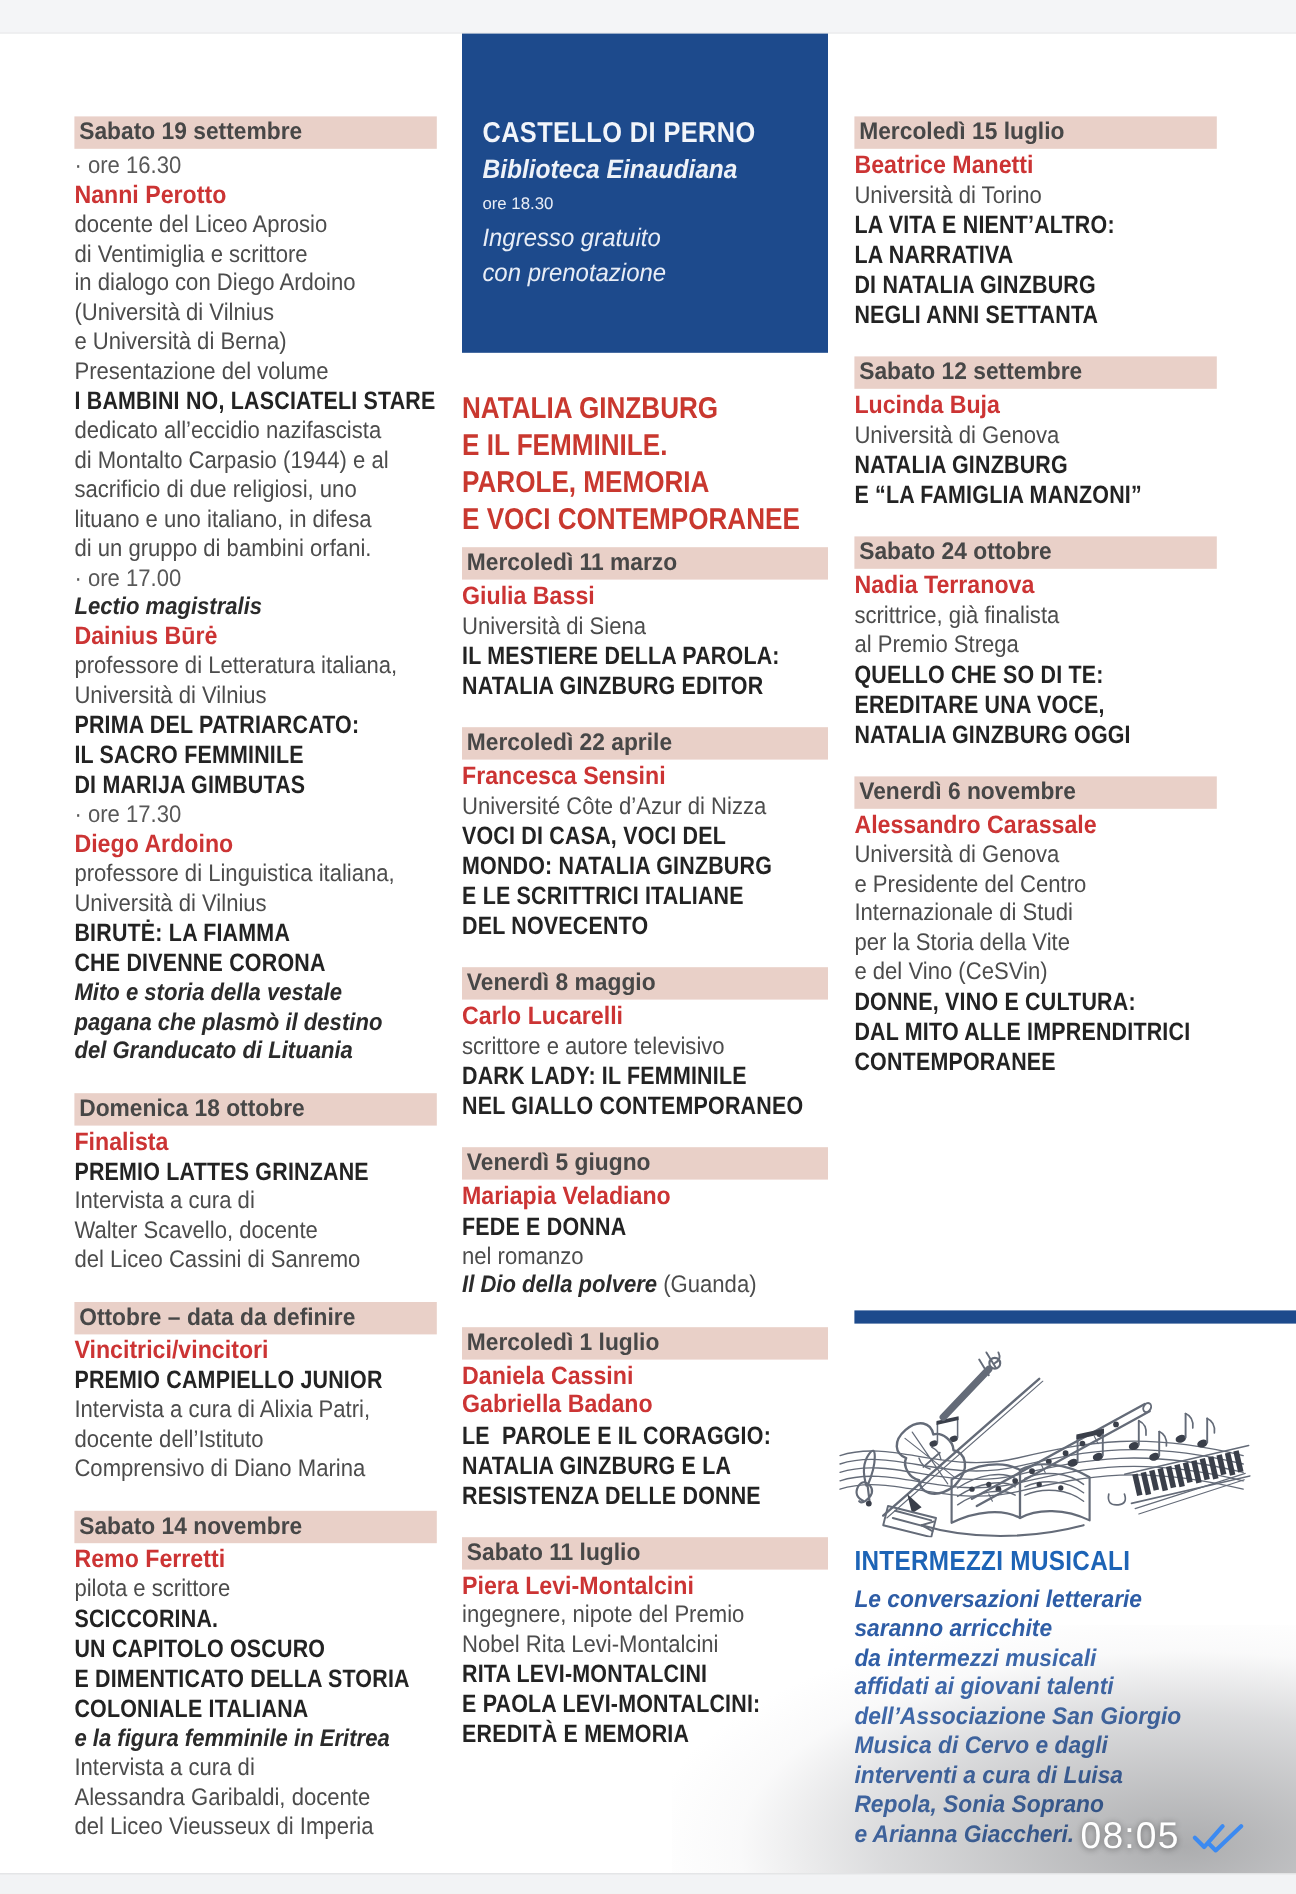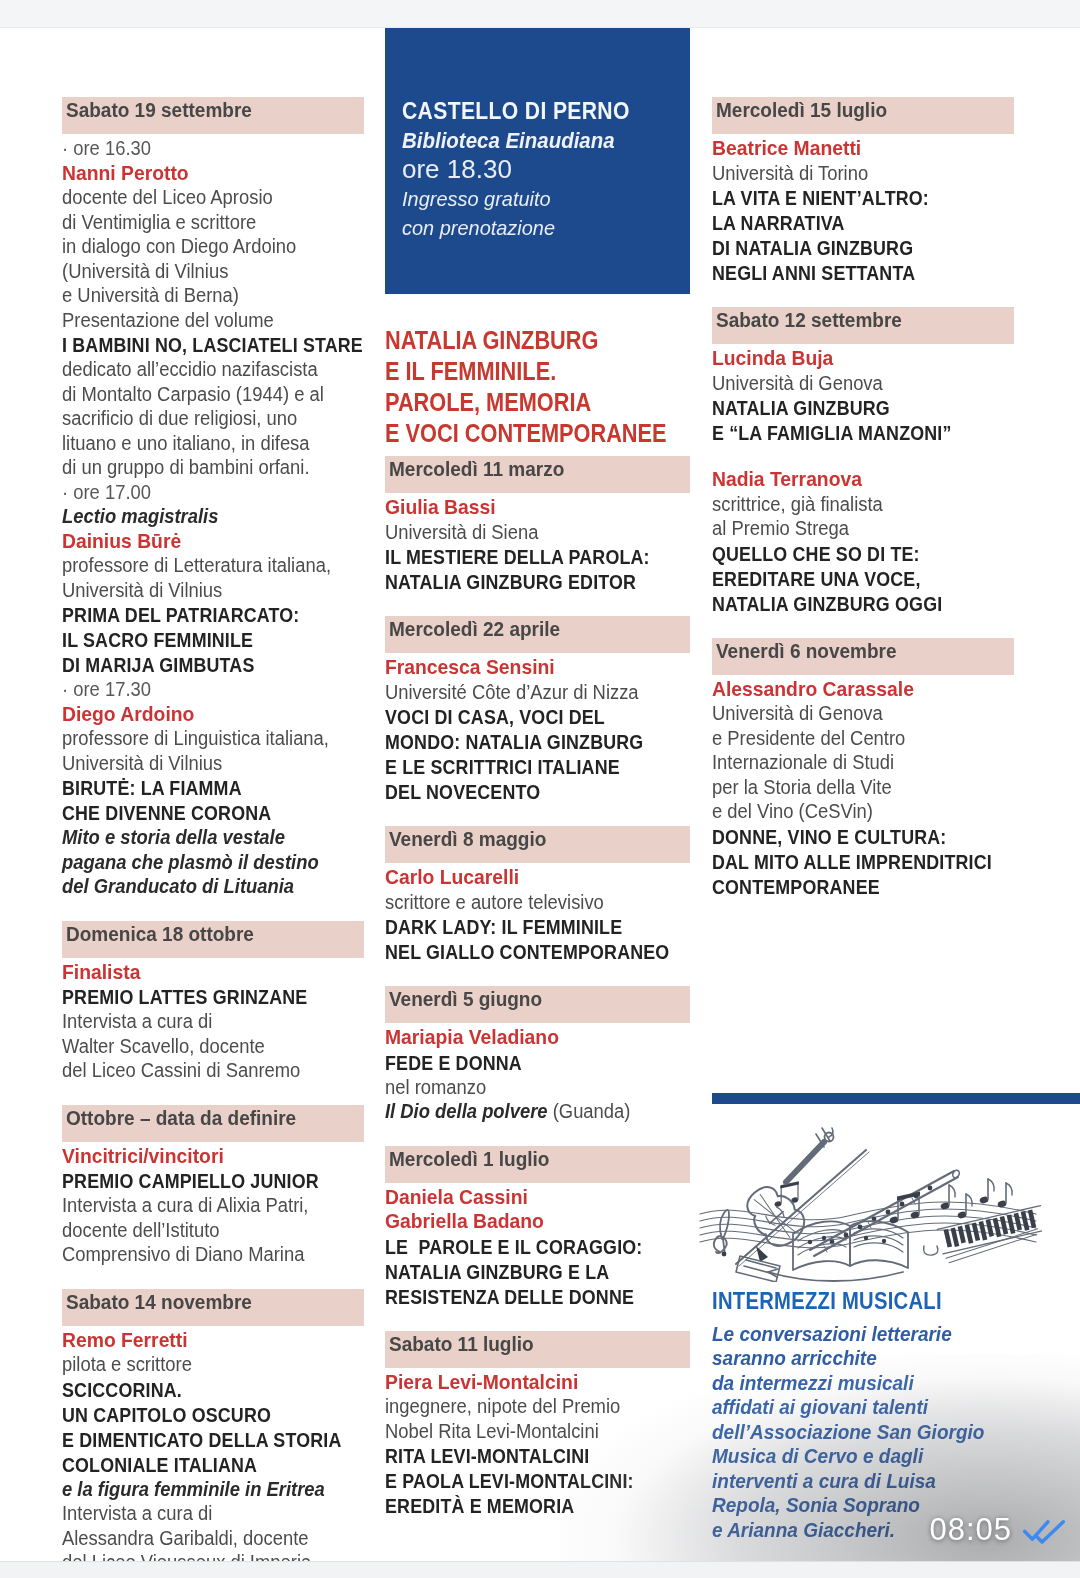--- a/index.html
+++ b/index.html
@@ -11,50 +11,50 @@
 
   .col{position:absolute;}
   .col-left{left:62px;top:97px;width:302px;}
   .col-mid{left:385px;top:28px;width:305px;}
   .col-right{left:712px;top:97px;width:302px;}
 
   .section{margin-bottom:22px;}
   .blk{margin:0;}
   .line{white-space:pre;transform-origin:0 50%;line-height:24.5px;}
 
-  .datebar{background:var(--bar-pink,#e9d0c8);height:37px;margin-bottom:2px;padding:1px 4px 0 4px;box-sizing:border-box;}
+  .datebar{background:var(--bar-pink,#e9d0c8);height:27px;margin-bottom:2px;padding:1px 4px 0 4px;box-sizing:border-box;}
   .t-date{display:inline-block;font-weight:700;font-size:20px;color:#474747;transform:scaleX(.95);line-height:25px;}
   .t-time{font-size:20px;color:#585858;transform:scaleX(.92);}
   .t-name{font-weight:700;font-size:21px;color:var(--accent-red,#cc3434);transform:scaleX(.92);}
   .t-body{font-size:20px;color:var(--gray,#4c4c4c);transform:scaleX(.92);}
   .t-title{font-weight:700;font-size:21px;color:var(--ink,#232323);transform:scaleX(.85);line-height:25px;letter-spacing:.2px;}
   .t-ititle{font-weight:700;font-style:italic;font-size:20px;color:#2b2b2b;transform:scaleX(.92);}
   .mixedline{font-size:20px;transform:scaleX(.92);}
   .seg-ititle{font-weight:700;font-style:italic;color:#2b2b2b;}
   .seg-body{color:var(--gray,#4c4c4c);}
 
   .venuebox{background:var(--flyer-blue,#1d4a8c);height:266px;box-sizing:border-box;padding:68px 16px 0 17px;margin-bottom:31px;}
   .vb-title{font-weight:700;font-size:24px;color:#f2f5fa;transform:scaleX(.88);line-height:30px;letter-spacing:.4px;}
   .vb-sub{font-weight:700;font-style:italic;font-size:22px;color:#eef2f8;transform:scaleX(.93);line-height:29px;}
-  .vb-time{font-size:26px;color:#e8edf6;line-height:29px;}
+  .vb-time{font-size:14px;color:#e8edf6;line-height:29px;}
   .vb-note{font-style:italic;font-size:21px;color:#e8edf6;transform:scaleX(.95);line-height:29px;}
 
   .progtitle{margin-bottom:7px;}
   .t-red{font-weight:700;font-size:25px;color:var(--heading-red,#c9382f);transform:scaleX(.87);line-height:31px;}
 
   .musical{margin-top:194px;}
   .divider{height:11px;width:368px;background:var(--flyer-blue,#1d4a8c);}
   .illu{display:block;margin:10px 0 0 -14px;}
   .im-head{margin-top:6px;font-weight:700;font-size:23px;color:var(--blue-heading,#1d64b6);transform:scaleX(.88);line-height:26px;letter-spacing:.3px;}
   .im-text{margin-top:8px;}
   .t-blue{font-weight:700;font-style:italic;font-size:20px;color:var(--blue-text,#2e5da6);transform:scaleX(.95);line-height:24.5px;}
 
   .scrim{position:absolute;right:0;bottom:14px;width:520px;height:210px;pointer-events:none;
          background:radial-gradient(115% 125% at 82% 88%, rgba(47,49,54,.40) 0%, rgba(110,112,118,.25) 42%, rgba(200,200,205,.10) 62%, rgba(255,255,255,0) 75%);}
-  .stamp{position:absolute;right:14px;bottom:30px;display:flex;align-items:center;gap:10px;}
+  .stamp{position:absolute;right:43px;bottom:30px;display:flex;align-items:center;gap:10px;}
   .stamp .time{font-size:31px;color:#ffffff;letter-spacing:1px;text-shadow:0 1px 5px rgba(0,0,0,.45);}
   .ticks{width:44px;height:27px;}
 
   svg .sk{stroke:#646b78;fill:none;stroke-linecap:round;stroke-linejoin:round;}
   svg .skf{fill:#3a3f4a;stroke:none;}
 </style>
 </head>
 <body>
 
 <div class="screen">
@@ -267,20 +267,21 @@
           <div class="line t-name">Lucinda Buja</div>
           <div class="blk">
             <div class="line t-body">Università di Genova</div>
           </div>
           <div class="blk">
             <div class="line t-title">NATALIA GINZBURG</div>
             <div class="line t-title">E “LA FAMIGLIA MANZONI”</div>
           </div>
         </div>
         <div class="section">
+          <div class="datebar"><span class="line t-date">Sabato 24 ottobre</span></div>
           <div class="line t-name">Nadia Terranova</div>
           <div class="blk">
             <div class="line t-body">scrittrice, già finalista</div>
             <div class="line t-body">al Premio Strega</div>
           </div>
           <div class="blk">
             <div class="line t-title">QUELLO CHE SO DI TE:</div>
             <div class="line t-title">EREDITARE UNA VOCE,</div>
             <div class="line t-title">NATALIA GINZBURG OGGI</div>
           </div>

